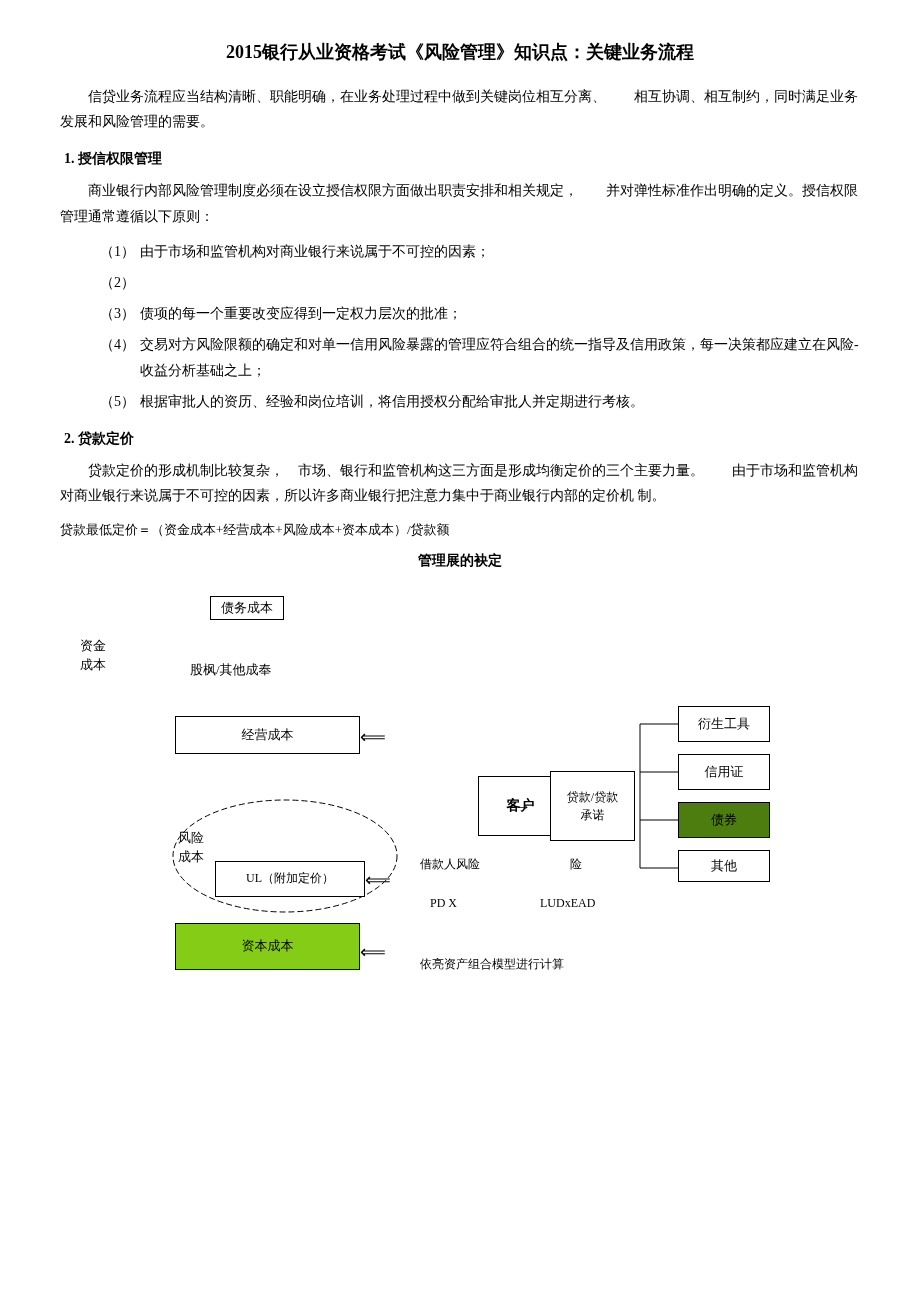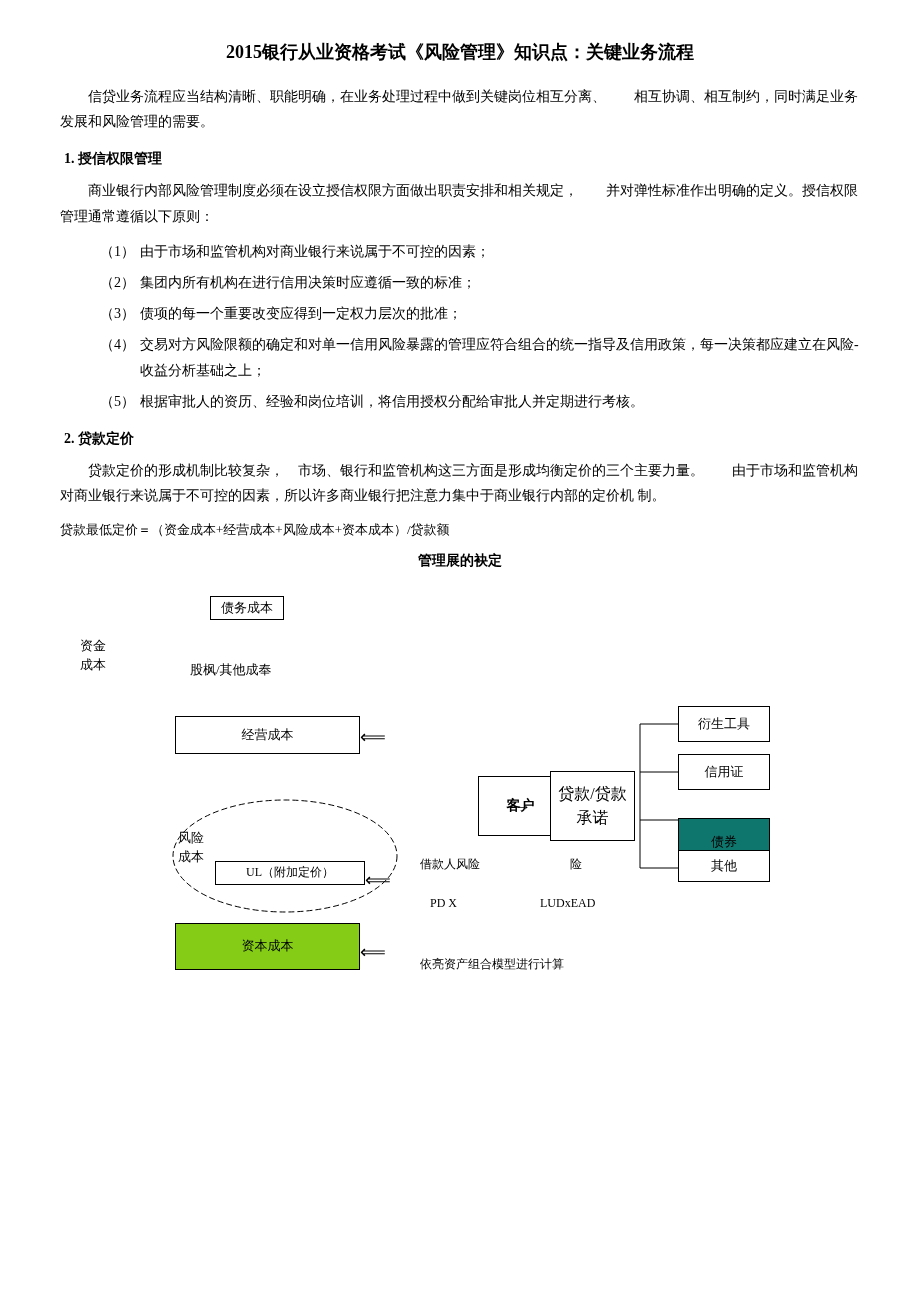--- a/index.html
+++ b/index.html
@@ -80,21 +80,20 @@
 
 <p class="section-content">商业银行内部风险管理制度必须在设立授信权限方面做出职责安排和相关规定，　　并对弹性标准作出明确的定义。授信权限管理通常遵循以下原则：</p>
 
 <div id="list-container">
     <div class="list-item">
       <span class="num">（1）</span>
       <span class="text">由于市场和监管机构对商业银行来说属于不可控的因素；</span>
     </div>
     <div class="list-item">
       <span class="num">（2）</span>
-      <span class="text">集团内所有机构在进行信用决策时应遵循一致的标准；</span>
     </div>
     <div class="list-item">
       <span class="num">（3）</span>
       <span class="text">债项的每一个重要改变应得到一定权力层次的批准；</span>
     </div>
     <div class="list-item">
       <span class="num">（4）</span>
       <span class="text">交易对方风险限额的确定和对单一信用风险暴露的管理应符合组合的统一指导及信用政策，每一决策都应建立在风险-收益分析基础之上；</span>
     </div>
     <div class="list-item">
@@ -116,34 +115,34 @@
 
   <div style="position: absolute; left: 20px; top: 50px; font-size: 13px; line-height: 1.5;">资金<br>成本</div>
       <div style="position: absolute; left: 150px; top: 10px; border: 1px solid rgb(0, 0, 0); padding: 2px 10px; font-size: 13px; background: rgb(255, 255, 255);">债务成本</div>
       <div style="position: absolute; left: 130px; top: 75px; font-size: 13px;">股枫/其他成奉</div>
       <div style="position: absolute; left: 115px; top: 130px; width: 185px; height: 38px; border: 1px solid rgb(0, 0, 0); display: flex; align-items: center; justify-content: center; font-size: 13px; background: rgb(255, 255, 255);">经营成本</div>
       <div style="position: absolute; left: 300px; top: 140px; font-size: 18px;">⟸</div>
       <svg width="230" height="120" style="position: absolute; left: 110px; top: 210px;">
         <ellipse cx="115" cy="60" rx="112" ry="56" fill="none" stroke="#000" stroke-dasharray="6,3"></ellipse>
       </svg>
       <div style="position: absolute; left: 118px; top: 242px; font-size: 13px; line-height: 1.5;">风险<br>成本</div>
-      <div style="position: absolute; left: 155px; top: 275px; width: 150px; height: 24px; border: 1px solid rgb(0, 0, 0); display: flex; align-items: center; justify-content: center; font-size: 12px; background: rgb(255, 255, 255);">UL（附加定价）</div>
+      <div style="position: absolute; left: 155px; top: 275px; width: 150px; height: 36px; border: 1px solid rgb(0, 0, 0); display: flex; align-items: center; justify-content: center; font-size: 12px; background: rgb(255, 255, 255);">UL（附加定价）</div>
       <div style="position: absolute; left: 305px; top: 283px; font-size: 18px;">⟸</div>
       <div style="position: absolute; left: 115px; top: 337px; width: 185px; height: 47px; border: 1px solid rgb(0, 0, 0); display: flex; align-items: center; justify-content: center; font-size: 13px; background: #84cc16;">资本成本</div>
       <div style="position: absolute; left: 300px; top: 355px; font-size: 18px;">⟸</div>
       <div style="position: absolute; left: 370px; top: 190px; width: 85px; height: 60px; border: 1px solid rgb(0, 0, 0); display: flex; align-items: center; justify-content: center; font-size: 14px; background: rgb(255, 255, 255); font-weight: bold; margin-left: 48px;">客户</div>
       <div style="position: absolute; left: 360px; top: 270px; font-size: 12px;">借款人风险</div>
       <div style="position: absolute; left: 510px; top: 270px; font-size: 12px;">险</div>
-      <div style="position: absolute; left: 490px; top: 185px; width: 85px; height: 70px; border: 1px solid rgb(0, 0, 0); display: flex; align-items: center; justify-content: center; font-size: 16px; background: rgb(255, 255, 255); text-align: center; line-height: 1.5;">贷款/贷款<br>承诺</div>
+      <div style="position: absolute; left: 490px; top: 185px; width: 85px; height: 70px; border: 1px solid rgb(0, 0, 0); display: flex; align-items: center; justify-content: center; font-size: 12px; background: rgb(255, 255, 255); text-align: center; line-height: 1.5;">贷款/贷款<br>承诺</div>
       <div style="position: absolute; left: 370px; top: 310px; font-size: 12px;">PD X</div>
       <div style="position: absolute; left: 480px; top: 310px; font-size: 12px;">LUDxEAD</div>
       <div style="position: absolute; left: 360px; top: 370px; font-size: 12px;">依亮资产组合模型进行计算</div>
       <div style="position: absolute; left: 618px; top: 120px; width: 92px; height: 36px; border: 1px solid rgb(0, 0, 0); display: flex; align-items: center; justify-content: center; font-size: 13px; background: rgb(255, 255, 255);">衍生工具</div>
       <div style="position: absolute; left: 618px; top: 168px; width: 92px; height: 36px; border: 1px solid rgb(0, 0, 0); display: flex; align-items: center; justify-content: center; font-size: 13px; background: rgb(255, 255, 255);">信用证</div>
-      <div style="position: absolute; left: 618px; top: 232px; width: 92px; height: 48px; border: 1px solid rgb(0, 0, 0); display: flex; align-items: center; justify-content: center; font-size: 13px; background: #0f766e;">债券</div>
+      <div style="position: absolute; left: 618px; top: 216px; width: 92px; height: 36px; border: 1px solid rgb(0, 0, 0); display: flex; align-items: center; justify-content: center; font-size: 13px; background: #4d7c0f;">债券</div>
       <div style="position: absolute; left: 618px; top: 264px; width: 92px; height: 32px; border: 1px solid rgb(0, 0, 0); display: flex; align-items: center; justify-content: center; font-size: 13px; background: rgb(255, 255, 255);">其他</div>
       <svg width="140" height="180" style="position: absolute; left: 570px; top: 120px;">
         <line x1="10" y1="18" x2="48" y2="18" stroke="#000" stroke-width="1"></line>
         <line x1="10" y1="66" x2="48" y2="66" stroke="#000" stroke-width="1"></line>
         <line x1="10" y1="114" x2="48" y2="114" stroke="#000" stroke-width="1"></line>
         <line x1="10" y1="162" x2="48" y2="162" stroke="#000" stroke-width="1"></line>
         <line x1="10" y1="18" x2="10" y2="162" stroke="#000" stroke-width="1"></line>
       </svg>
       <div style="position: absolute; left: 455px; top: 210px; font-size: 16px;">→</div>
     </div>

